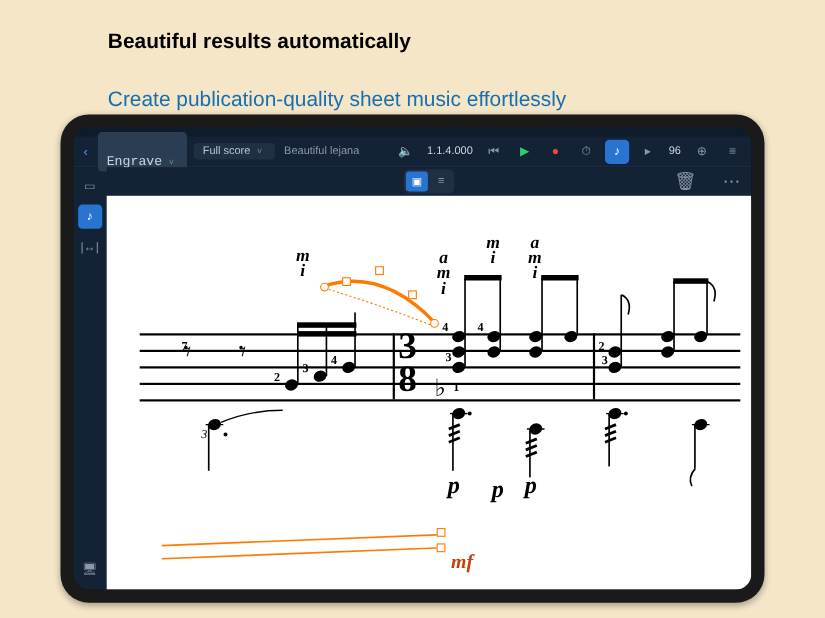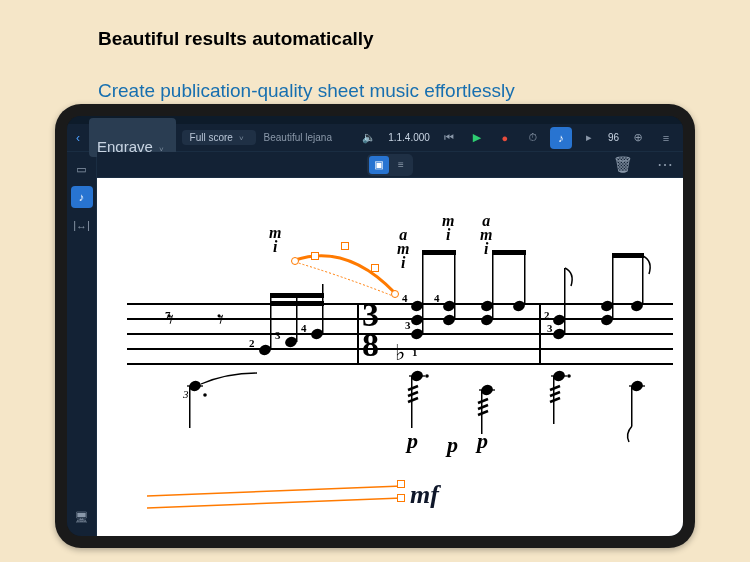--- a/index.html
+++ b/index.html
@@ -60,22 +60,23 @@
       font-size: 10px;
       color: #b8c5d6;
       border-bottom: 1px solid #1a2d42;
     }
     .back-chev { color: #4a9eff; font-size: 12px; padding: 0 3px; }
     .mode-pill {
       background: #2a3d52;
       color: #c8d4e2;
       padding: 20px 12px 2px 8px;
       border-radius: 4px;
-      font-size: 15px;
+      font-size: 12px;
       position: relative;
+      font-family: Liberation Mono, monospace;
     }
     .mode-pill::after { content: "˅"; margin-left: 6px; font-size: 8px; color: #7a8a9c; }
     .layout-pill {
       background: #1f3045;
       color: #b8c5d6;
       padding: 2px 12px 2px 8px;
       border-radius: 4px;
       font-size: 10px;
       position: relative;
     }
@@ -205,22 +206,23 @@
     }
     .dyn {
       position: absolute;
       font-family: "Times New Roman", serif;
       font-style: italic;
       font-weight: bold;
       color: #000;
       font-size: 22px;
     }
     .dyn-mf {
-      color: #0f172a;
-      font-size: 26px;
+      color: #c2410c;
+      font-size: 18px;
+      margin-top: 20px;
     }
     .sel-handle {
       position: absolute;
       width: 8px; height: 8px;
       border: 1.5px solid #ff7a00;
       background: #fff;
     }
     .sel-handle.round { border-radius: 50%; }
     .note-svg { position: absolute; }
   </style>

